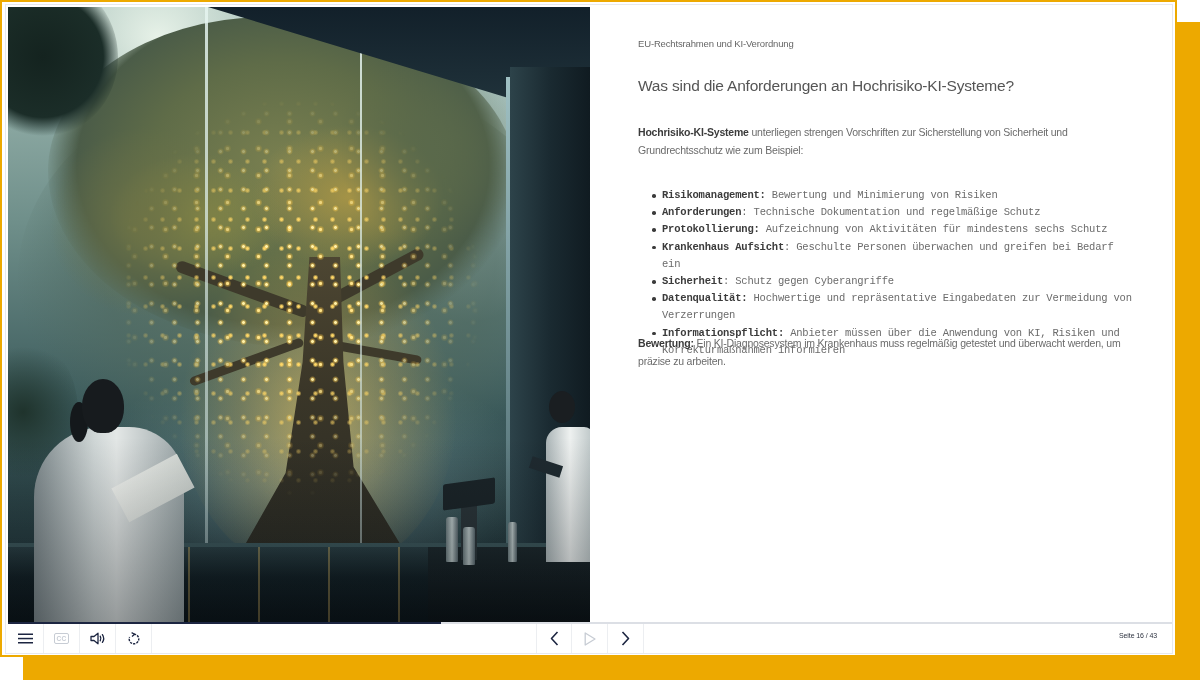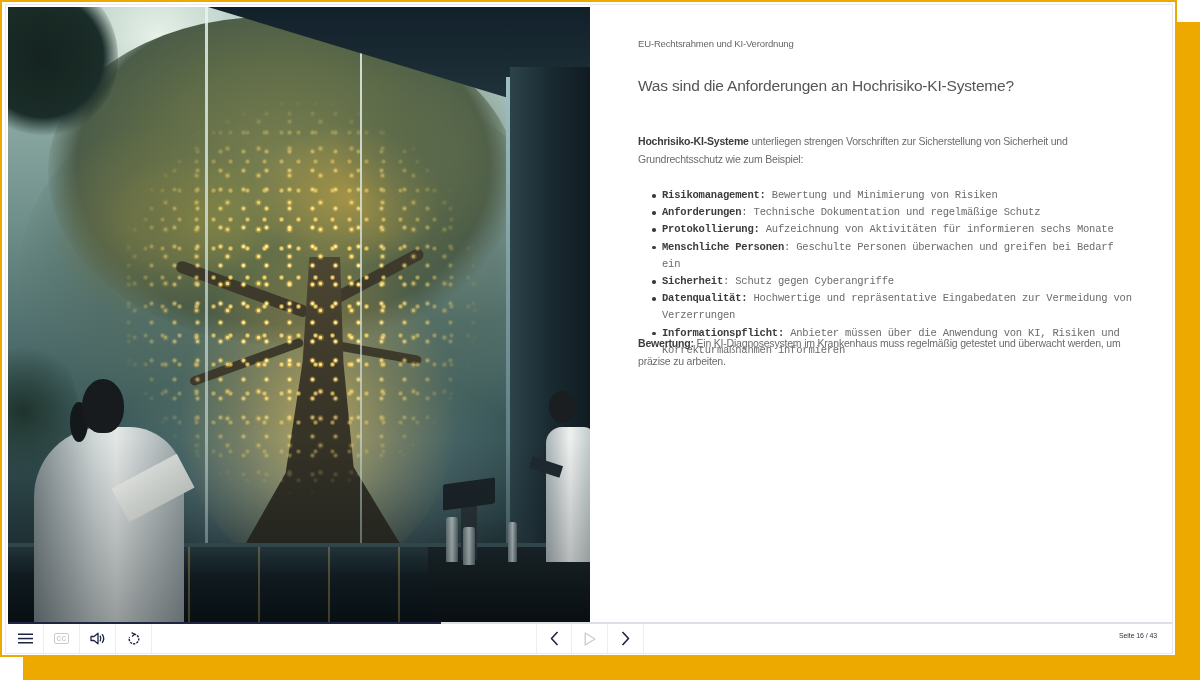--- a/index.html
+++ b/index.html
@@ -102,21 +102,21 @@
   .cc-box { width: 15px; height: 11px; border: 1.2px solid var(--muted); border-radius: 2px; font-size: 6.5px; line-height: 9px;
             text-align: center; color: var(--muted); font-weight: bold; letter-spacing: .3px; }
   .page-label { position: absolute; right: 43px; top: 632px; font-size: 7px; color: #2d3340; letter-spacing: -.1px; }
 
   
   .content { position: absolute; left: 638px; top: 0; width: 496px; color: #6b6b6b; }
   .breadcrumb { position: absolute; left: 0; top: 38px; font-size: 9.5px; line-height: 12px; color: #666; letter-spacing: -.15px; white-space: nowrap; }
   .title { position: absolute; left: 0; top: 76px; font-size: 15.5px; line-height: 20px; color: #555; font-weight: normal; letter-spacing: -.2px; white-space: nowrap; }
   .body-text { font-size: 10.5px; letter-spacing: -.2px; }
   .body-text b { color: #3b3b3b; font-weight: bold; }
-  .intro { position: absolute; left: 0; top: 123px; width: 496px; line-height: 18px; margin-top: 9px; }
+  .intro { position: absolute; left: 0; top: 123px; width: 496px; line-height: 18px; }
   .req-list { position: absolute; left: 0; top: 187px; width: 496px; list-style: none; line-height: 17.2px; }
   .req-list li { position: relative; padding-left: 24px; font-family: Liberation Mono, monospace; }
   .req-list li::before { content: ""; position: absolute; left: 14px; top: 7px; width: 3.5px; height: 3.5px; border-radius: 50%; background: #3b3b3b; }
   .example { position: absolute; left: 0; top: 335px; width: 496px; line-height: 17.5px; }
 </style>
 </head>
 <body>
 
 <div class="backdrop"></div>
 
@@ -163,22 +163,22 @@
 
 <div class="content">
   <div class="breadcrumb">EU-Rechtsrahmen und KI-Verordnung</div>
   <h1 class="title">Was sind die Anforderungen an Hochrisiko-KI-Systeme?</h1>
 
   <p class="intro body-text"><b>Hochrisiko-KI-Systeme</b><span> unterliegen strengen Vorschriften zur Sicherstellung von Sicherheit und Grundrechtsschutz wie zum Beispiel:</span></p>
 
   <ul class="req-list body-text">
     <li><b>Risikomanagement:</b><span> Bewertung und Minimierung von Risiken</span></li>
     <li><b>Anforderungen</b><span>: Technische Dokumentation und regelmäßige Schutz</span></li>
-    <li><b>Protokollierung:</b><span> Aufzeichnung von Aktivitäten für informieren sechs Monate</span></li>
-    <li><b>Menschliche Personen</b><span>: Geschulte Personen überwachen und greifen bei Bedarf ein</span></li>
+    <li><b>Protokollierung:</b><span> Aufzeichnung von Aktivitäten für mindestens sechs Schutz</span></li>
+    <li><b>Krankenhaus Aufsicht</b><span>: Geschulte Personen überwachen und greifen bei Bedarf ein</span></li>
     <li><b>Sicherheit</b><span>: Schutz gegen Cyberangriffe</span></li>
     <li><b>Datenqualität:</b><span> Hochwertige und repräsentative Eingabedaten zur Vermeidung von Verzerrungen</span></li>
     <li><b>Informationspflicht:</b><span> Anbieter müssen über die Anwendung von KI, Risiken und Korrekturmaßnahmen informieren</span></li>
   </ul>
 
   <p class="example body-text"><b>Bewertung:</b><span> Ein KI-Diagnosesystem im Krankenhaus muss regelmäßig getestet und überwacht werden, um präzise zu arbeiten.</span></p>
 </div>
 
 <div class="progress-track">
   <div class="progress-fill" style="width: 37.2%;"></div>

